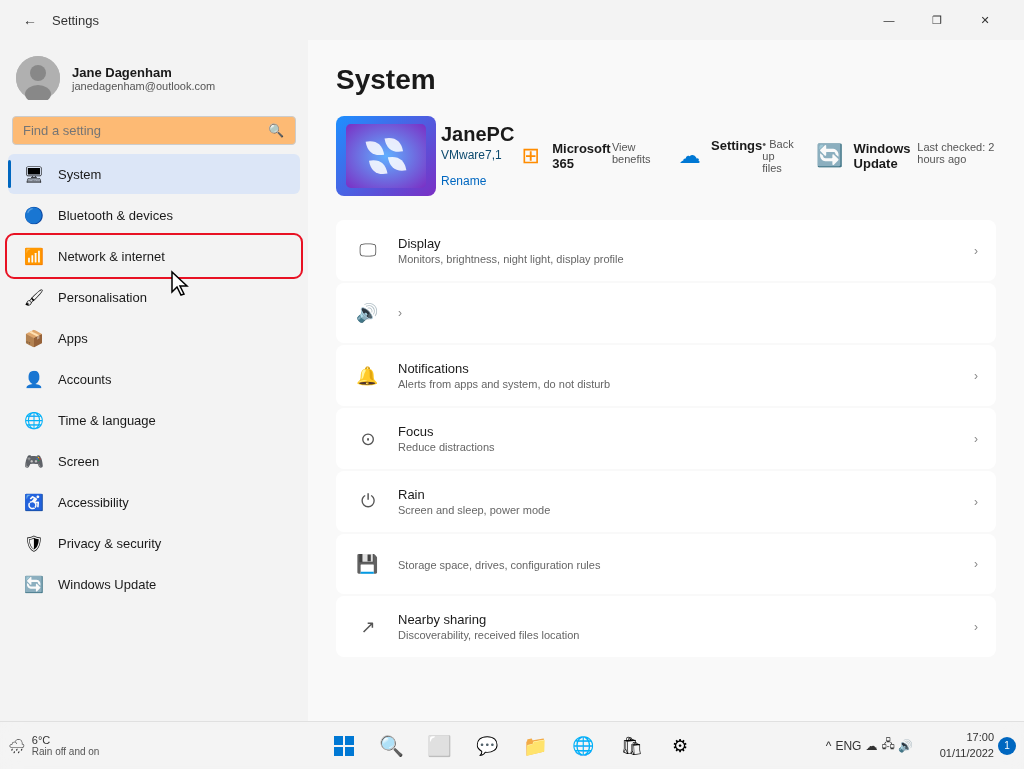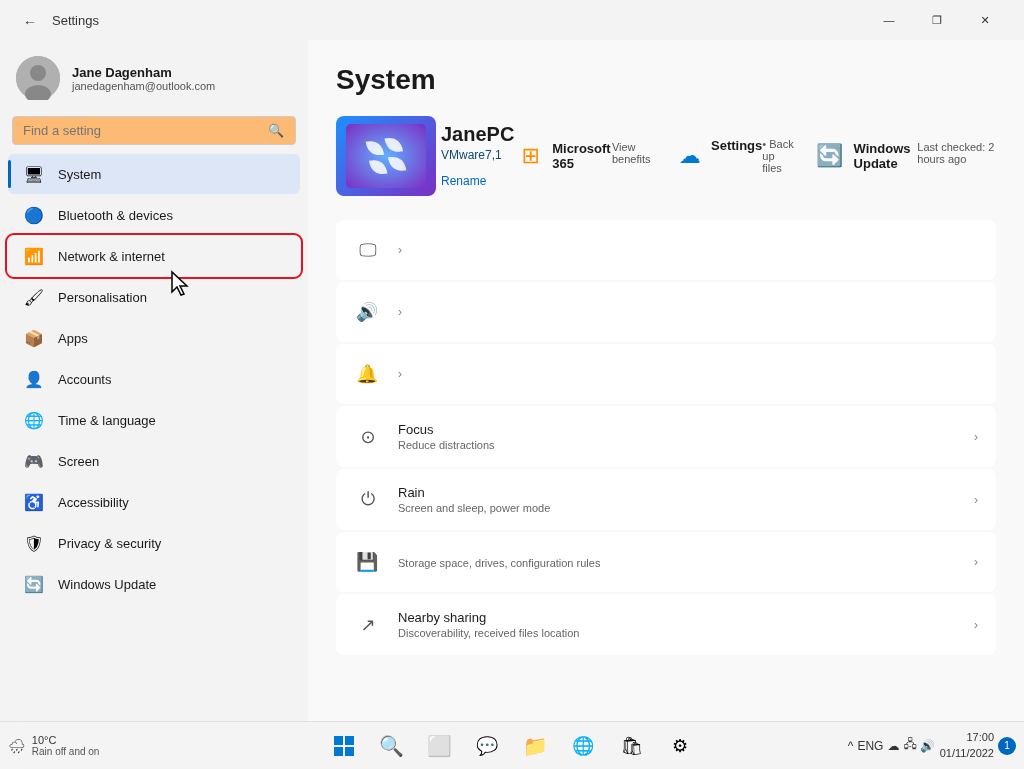--- a/index.html
+++ b/index.html
@@ -265,21 +265,21 @@
       border-radius: 4px;
       font-size: 20px;
     }
     .taskbar-right {
       display: flex;
       align-items: center;
       gap: 4px;
       font-size: 11px;
       color: #333;
     }
-    .taskbar-time { text-align: right; line-height: 1.4; font-size: 11px; }
+    .taskbar-time { text-align: right; line-height: 1.4; font-size: 11px; margin-left: 22px; }
     .taskbar-sys-icons { display: flex; align-items: center; gap: 4px; font-size: 12px; }
 
     
     .cursor-overlay {
       position: absolute;
       top: 270px;
       left: 170px;
       width: 24px;
       height: 28px;
       pointer-events: none;
@@ -418,28 +418,36 @@
       <span class="qa-title">Windows Update</span>
       <span class="qa-sub">Last checked: 2 hours ago</span>
     </div>
   </div>
         </div>
     </div>
 
     <div class="settings-list" id="settings-list-container">
         <div class="settings-item">
     <div class="settings-item-icon">🖵</div>
+    <div class="settings-item-text">
+      <div class="settings-item-title">Display</div>
+      <div class="settings-item-subtitle">Monitors, brightness, night light, display profile</div>
+    </div>
     <div class="settings-item-chevron">›</div>
   </div>
         <div class="settings-item">
     <div class="settings-item-icon">🔊</div>
     <div class="settings-item-chevron">›</div>
   </div>
         <div class="settings-item">
     <div class="settings-item-icon">🔔</div>
+    <div class="settings-item-text">
+      <div class="settings-item-title">Notifications</div>
+      <div class="settings-item-subtitle">Alerts from apps and system, do not disturb</div>
+    </div>
     <div class="settings-item-chevron">›</div>
   </div>
         <div class="settings-item">
     <div class="settings-item-icon">⊙</div>
     <div class="settings-item-text">
       <div class="settings-item-title">Focus</div>
       <div class="settings-item-subtitle">Reduce distractions</div>
     </div>
     <div class="settings-item-chevron">›</div>
   </div>
@@ -467,21 +475,21 @@
     <div class="settings-item-chevron">›</div>
   </div>
       </div>
   </div>
 </div>
 
 <div class="taskbar">
   <div class="taskbar-left">
     <span class="taskbar-weather-icon">🌧</span>
     <div>
-      <div>10°C</div>
+      <div>6°C</div>
       <div style="font-size:10px;color:#555;">Rain off and on</div>
     </div>
   </div>
 
   <div class="taskbar-center">
 
     <div class="taskbar-btn-item">
       <svg width="22" height="22" viewBox="0 0 22 22">
         <rect x="1" y="1" width="9" height="9" fill="#0078d4"></rect>
         <rect x="12" y="1" width="9" height="9" fill="#0078d4"></rect>

